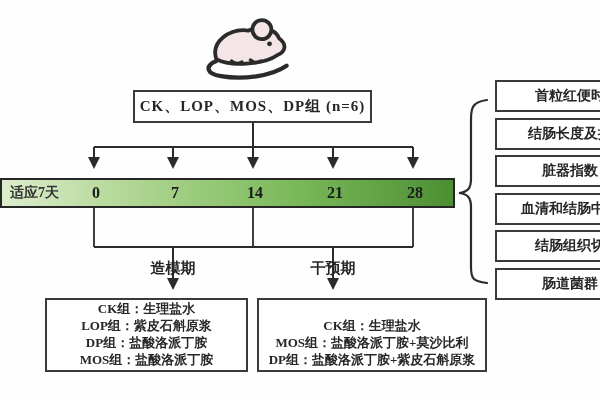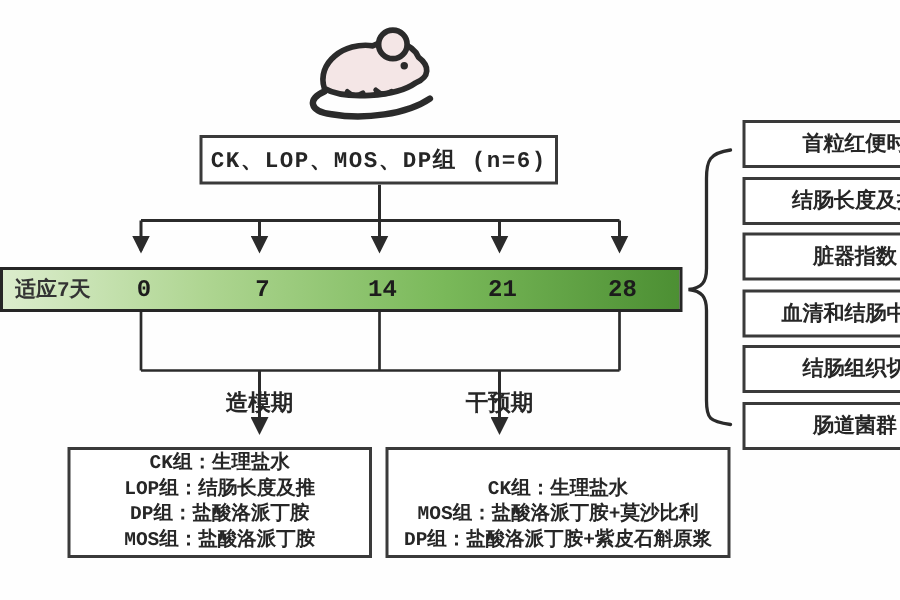--- a/index.html
+++ b/index.html
@@ -1,18 +1,18 @@
 <!DOCTYPE html>
 <html><head>
 <meta charset="utf-8">
 <style>
   html,body{margin:0;padding:0;background:#fff;}
   .canvas{
     position:relative;width:600px;height:400px;background:#fefefe;
-    font-family:Liberation Mono, monospace;color:#262626;overflow:hidden;
+    font-family:Liberation Serif, serif;color:#262626;overflow:hidden;
   }
   .overlay{position:absolute;left:0;top:0;width:600px;height:400px;z-index:1;}
   .mouse{position:absolute;left:203px;top:13px;z-index:2;}
   .box{
     position:absolute;background:#fff;border:2px solid #3a3a3a;
     display:flex;align-items:center;justify-content:center;
     font-weight:700;z-index:2;box-sizing:border-box;text-align:center;
   }
   .top-box{left:133px;top:90px;width:239px;height:33px;font-size:15px;letter-spacing:1px;}
   .bar{
@@ -90,21 +90,21 @@
     <span class="tick" style="left:333px">21</span>
     <span class="tick" style="left:413px">28</span>
   </div>
 
   <div class="period" style="left:173px">造模期</div>
   <div class="period" style="left:333px">干预期</div>
 
   <div class="box bottom-box" style="left:45px;width:203px">
     <div class="lines">
       <div>CK组：生理盐水</div>
-      <div>LOP组：结肠长度及推</div>
+      <div>LOP组：紫皮石斛原浆</div>
       <div>DP组：盐酸洛派丁胺</div>
       <div>MOS组：盐酸洛派丁胺</div>
     </div>
   </div>
 
   <div class="box bottom-box" style="left:257px;width:230px">
     <div class="lines">
       <div>CK组：生理盐水</div>
       <div>MOS组：盐酸洛派丁胺+莫沙比利</div>
       <div>DP组：盐酸洛派丁胺+紫皮石斛原浆</div>

